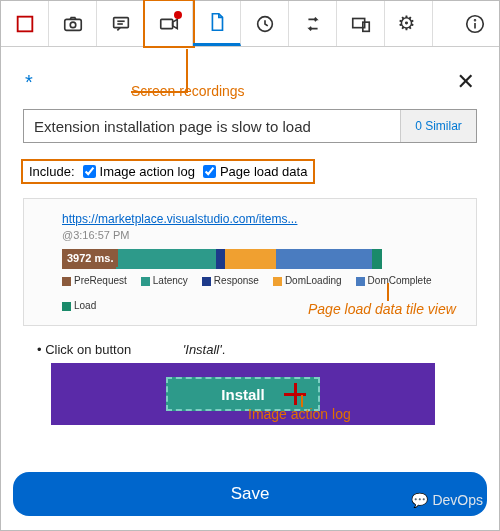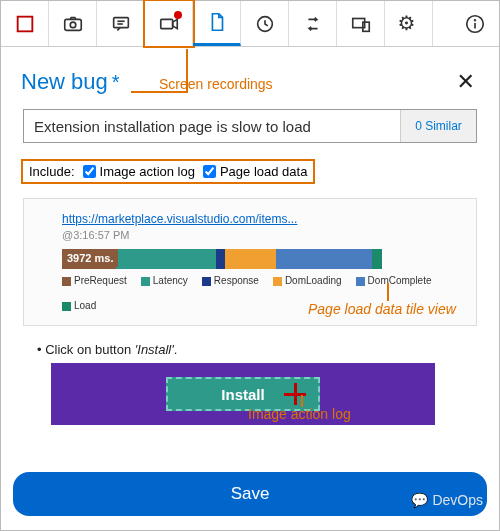--- a/index.html
+++ b/index.html
@@ -32,21 +32,21 @@
   .ms-label { position: absolute; left: 0; top: 0; color: #fff; font-size: 11px; padding: 3px 5px; font-weight: 600; }
   .legend { display: flex; gap: 14px; font-size: 10px; color: #333; margin-top: 6px; flex-wrap: wrap; }
   .legend span::before { content: ""; display: inline-block; width: 9px; height: 9px; margin-right: 3px; vertical-align: middle; }
   .lg-pre::before { background: #8b5a3c; }
   .lg-lat::before { background: #2d9a8a; }
   .lg-resp::before { background: #1d3a8a; }
   .lg-doml::before { background: #f0a030; }
   .lg-domc::before { background: #4a7cc0; }
   .lg-load::before { background: #1a8a6a; }
   .bullet { margin: 16px 22px 4px 36px; font-size: 13px; color: #222; }
-  .bullet i { font-style: italic; }
+  .bullet i { font-style: italic; margin-left: 48px; }
   .imglog { margin: 6px 22px 0 50px; width: 384px; height: 62px; background: #5a2aa8; display: flex; align-items: center; justify-content: center; position: relative; }
   .install-btn { width: 154px; height: 34px; background: #2d9a8a; display: flex; align-items: center; justify-content: center; color: #fff; font-size: 15px; font-weight: 600; border: 2px dashed rgba(160,230,220,0.7); position: relative; }
   .cross-h, .cross-v { position: absolute; background: #c00000; }
   .cross-h { width: 22px; height: 3px; }
   .cross-v { width: 3px; height: 22px; }
   .save { position: absolute; left: 12px; right: 12px; bottom: 14px; height: 44px; background: #0066cc; color: #fff; display: flex; align-items: center; justify-content: center; font-size: 17px; border-radius: 16px; }
   .watermark { position: absolute; right: 16px; bottom: 22px; color: #dce3ea; font-size: 14px; display: flex; align-items: center; gap: 4px; pointer-events: none; }
 </style>
 </head>
 <body>
@@ -111,24 +111,23 @@
         <svg viewBox="0 0 24 24" fill="none" stroke="#333" stroke-width="1.8">
           <circle cx="12" cy="12" r="9"></circle>
           <line x1="12" y1="11" x2="12" y2="17"></line>
           <circle cx="12" cy="8" r="0.5" fill="#333"></circle>
         </svg>
       </div>
   </div>
 
   <div class="stem" style="left:185px; top:48px; width:2px; height:42px;"></div>
   <div class="stem" style="left:130px; top:90px; width:57px; height:2px;"></div>
-  <div class="callout" style="left:130px; top:75px;margin-left:28px;">Screen recordings</div>
+  <div class="callout" style="left:130px; top:82px;">Screen recordings</div>
 
   <div class="title-row">
-    <span class="title">New bug</span>
     <span class="star">*</span>
     <span class="close">✕</span>
   </div>
 
   <div class="search-row">
     <input value="Extension installation page is slow to load" style="">
     <div class="similar"><span>0</span>&nbsp;<span>Similar</span></div>
   </div>
 
   <div class="include">

